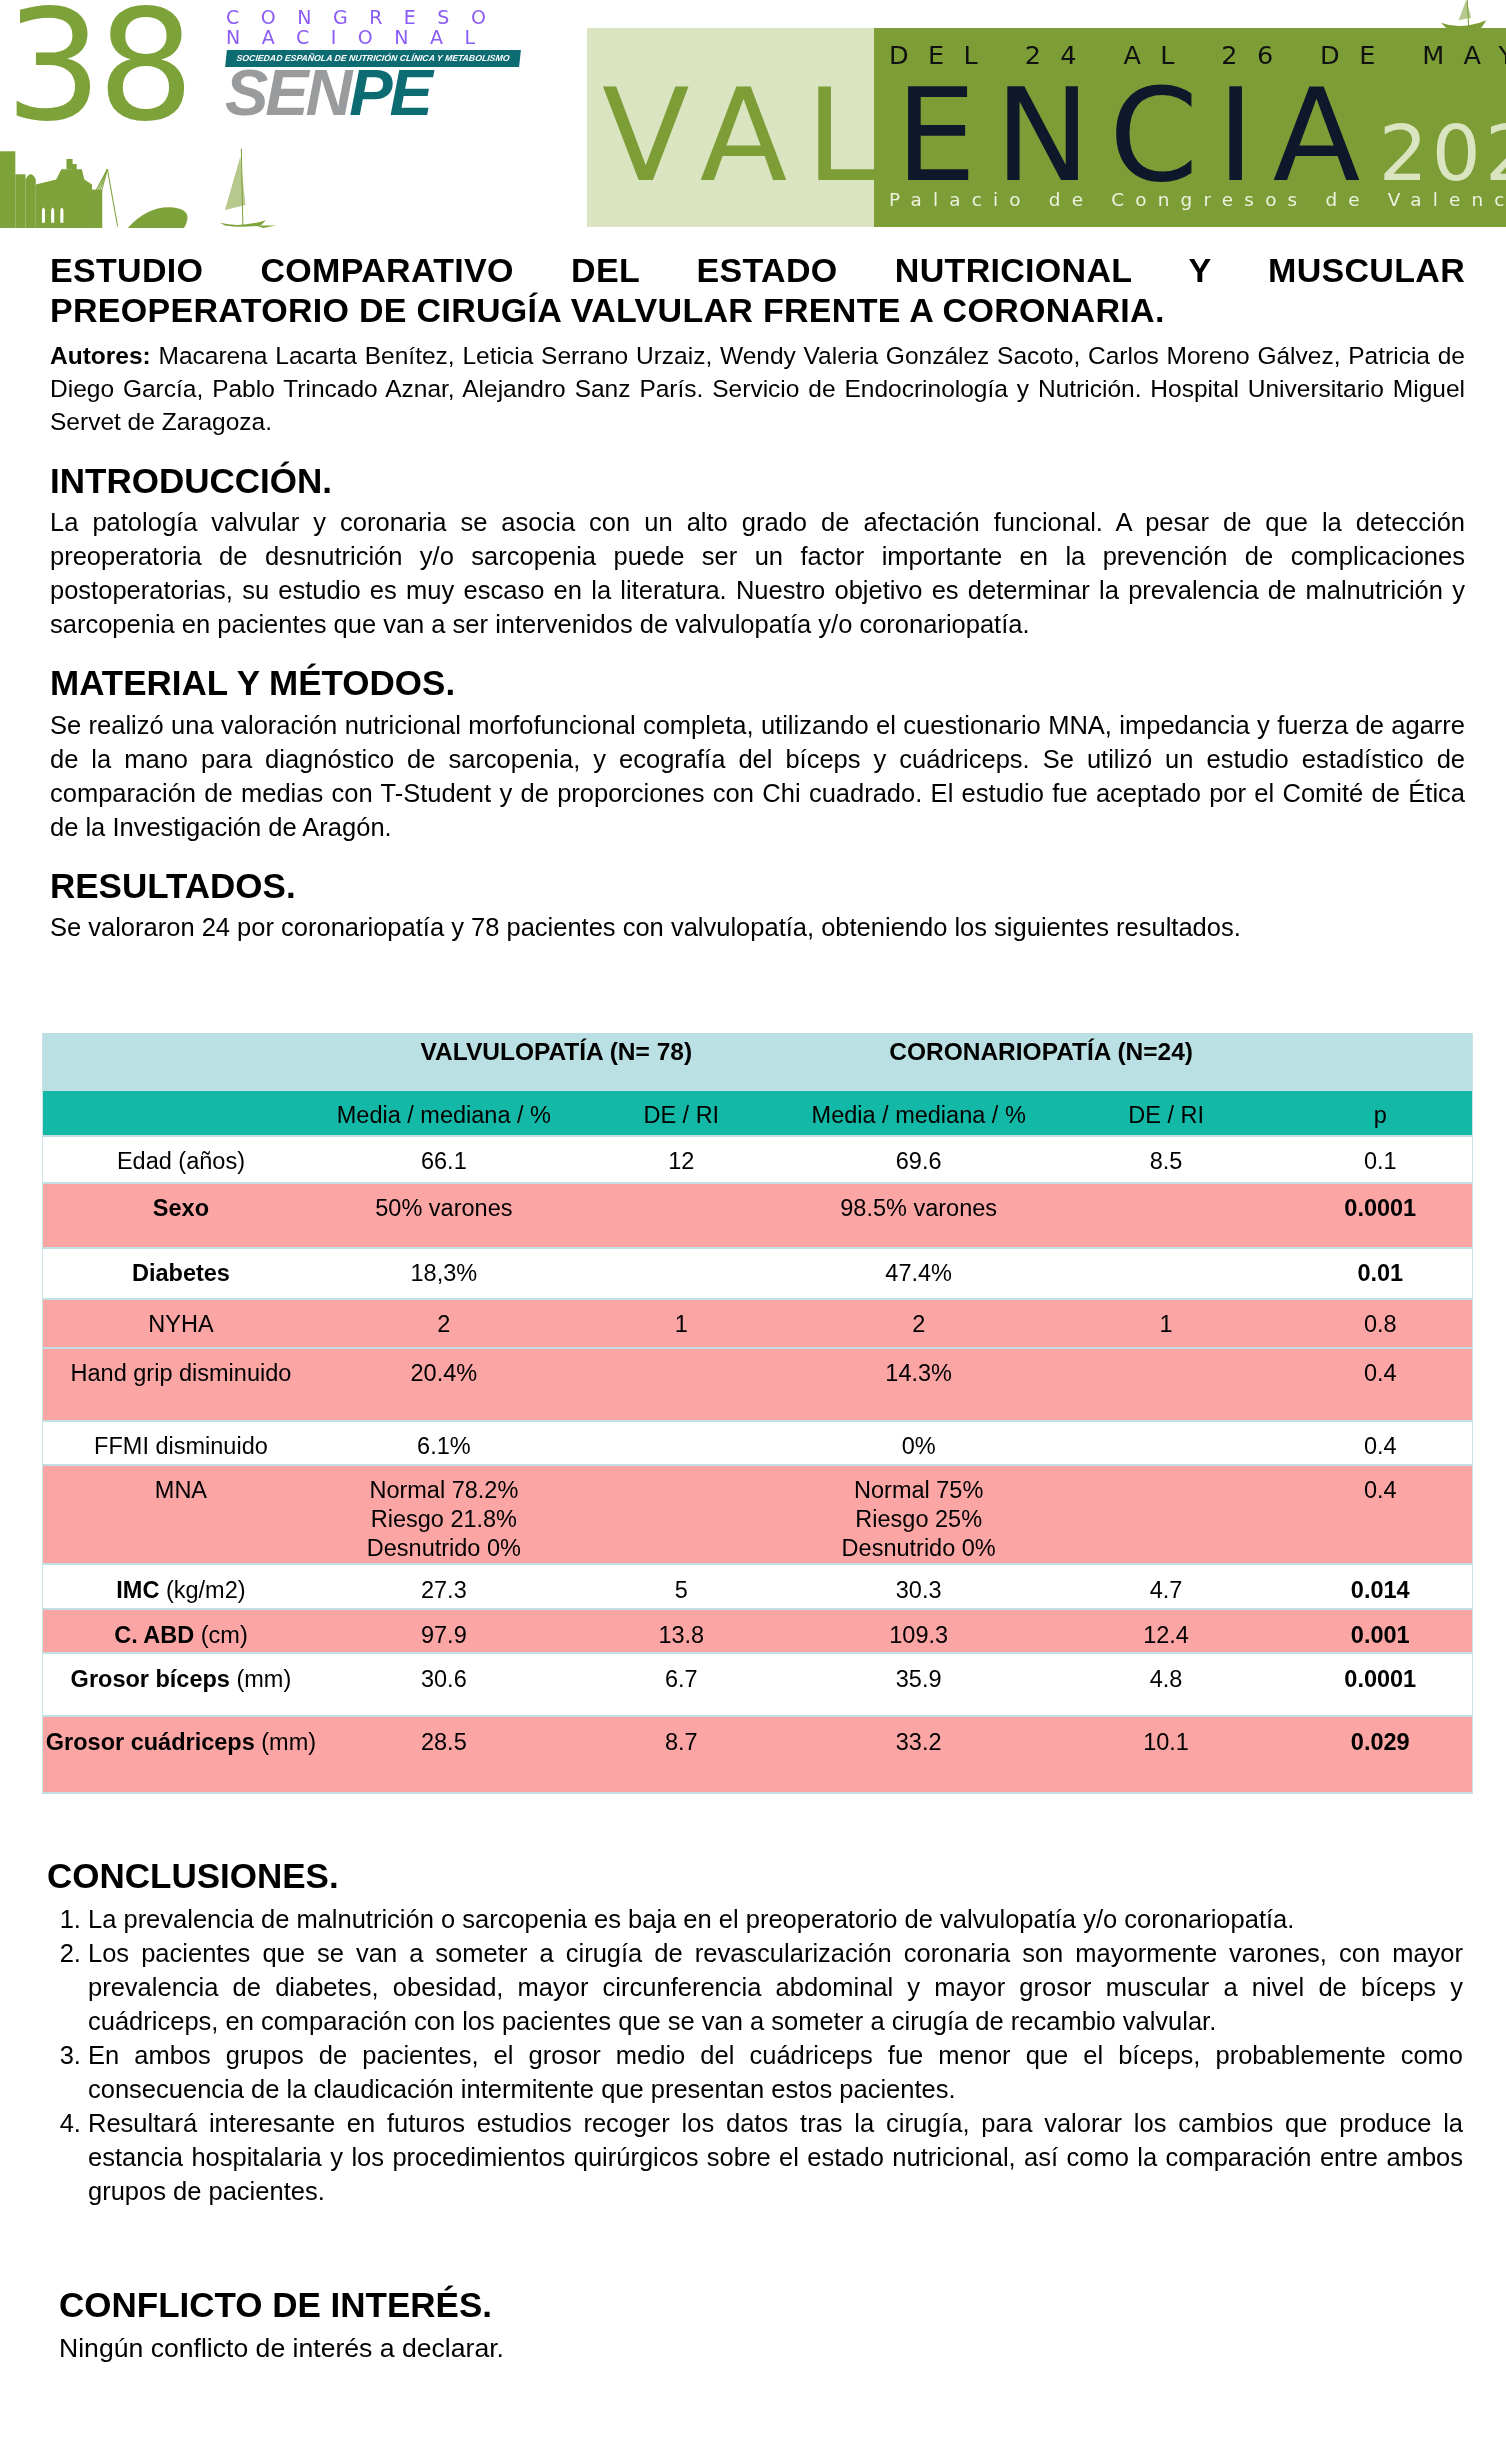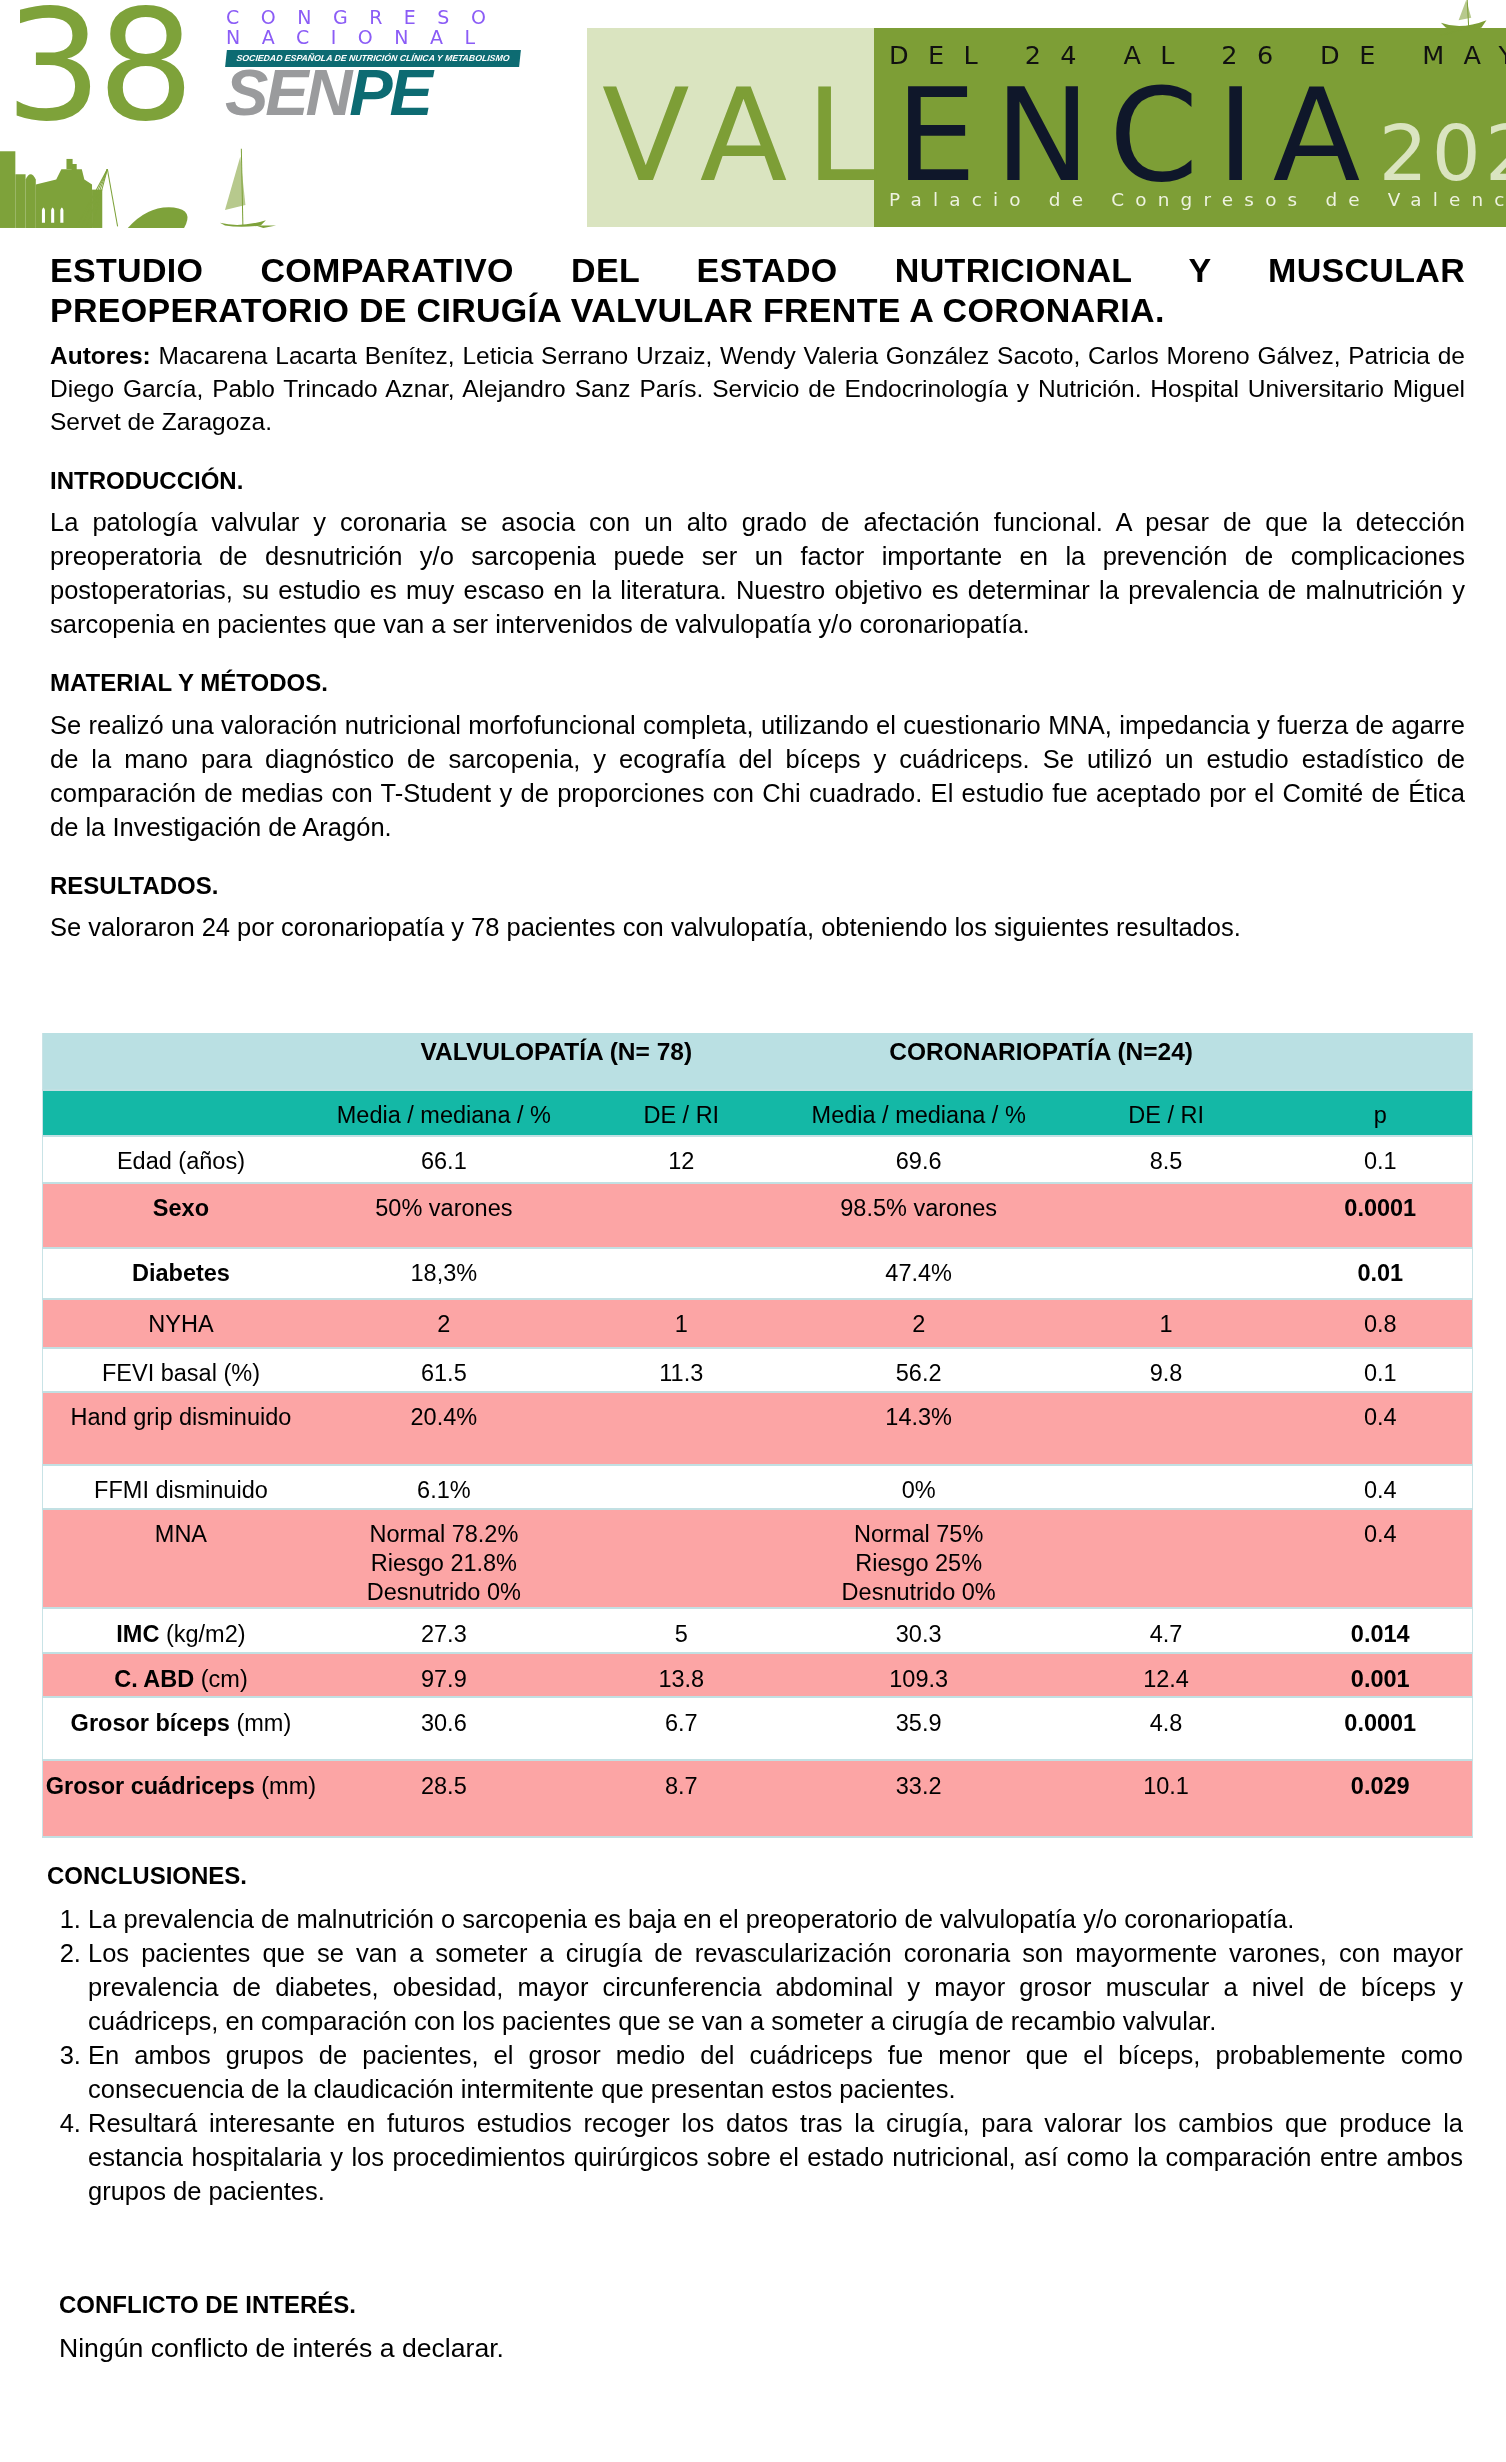--- a/index.html
+++ b/index.html
@@ -34,21 +34,21 @@
   .palacio { position: absolute; left: 889px; top: 189px; font-family: "DejaVu Sans", sans-serif; font-size: 18.4px;
              letter-spacing: 11.2px; color: #eef2e0; white-space: nowrap; }
   .boat-top { position: absolute; left: 1410px; top: 0px; width: 82px; height: 38px; }
 
   
   .content { position: absolute; left: 50px; top: 250px; width: 1415px; }
   .title { font-size: 34px; font-weight: bold; line-height: 40px; margin: 0; text-align: justify;
            letter-spacing: 0.3px; }
   .authors { font-size: 24.5px; line-height: 33px; margin-top: 9px; text-align: justify; }
   .authors b { font-weight: bold; }
-  .section-h { font-size: 24px; font-weight: bold; margin: 26.6px 0 9.2px 0; line-height: 31px; }
+  .section-h { font-size: 35px; font-weight: bold; margin: 26.6px 0 9.2px 0; line-height: 31px; }
   .para { font-size: 25.5px; line-height: 34px; text-align: justify; margin: 0; }
 
   
   .tbl { position: absolute; left: 42px; top: 1033px; width: 1431px; border-collapse: collapse;
          border-left: 1.5px solid #c9e3e6; border-right: 1.5px solid #c9e3e6; font-size: 23.5px; }
   .tbl td { text-align: center; vertical-align: top; padding: 0; border-bottom: 2px solid #c2e0e3; }
   .tbl tr.hdr1 td { background: #bae0e3; height: 51px; vertical-align: top; padding-top: 5.1px; font-weight: bold; font-size: 24.5px; }
   .tbl tr.hdr2 td { background: #14b8a6; height: 40px; vertical-align: middle; padding-top: 4.1px; }
   .tbl tr.odd td { background: #ffffff; }
   .tbl tr.even td { background: #fca5a5; margin-top: 16px; }
@@ -231,40 +231,20 @@
         <td>
           <div class="cell">2</div>
         </td>
         <td>
           <div class="cell">1</div>
         </td>
         <td>
           <div class="cell">0.8</div>
         </td>
       </tr>
-      <tr class="odd" style="height: 44px;">
-        <td class="lbl">
-          <div class="cell"><b></b><span>FEVI basal (%)</span></div>
-        </td>
-        <td>
-          <div class="cell">61.5</div>
-        </td>
-        <td>
-          <div class="cell">11.3</div>
-        </td>
-        <td>
-          <div class="cell">56.2</div>
-        </td>
-        <td>
-          <div class="cell">9.8</div>
-        </td>
-        <td>
-          <div class="cell">0.1</div>
-        </td>
-      </tr>
       <tr class="even" style="height: 73px;">
         <td class="lbl">
           <div class="cell"><b></b><span>Hand grip disminuido</span></div>
         </td>
         <td>
           <div class="cell">20.4%</div>
         </td>
         <td>
           <div class="cell"></div>
         </td>

